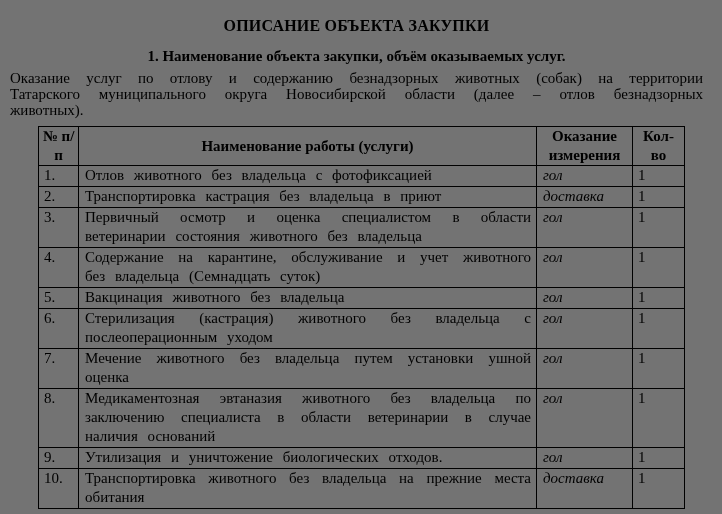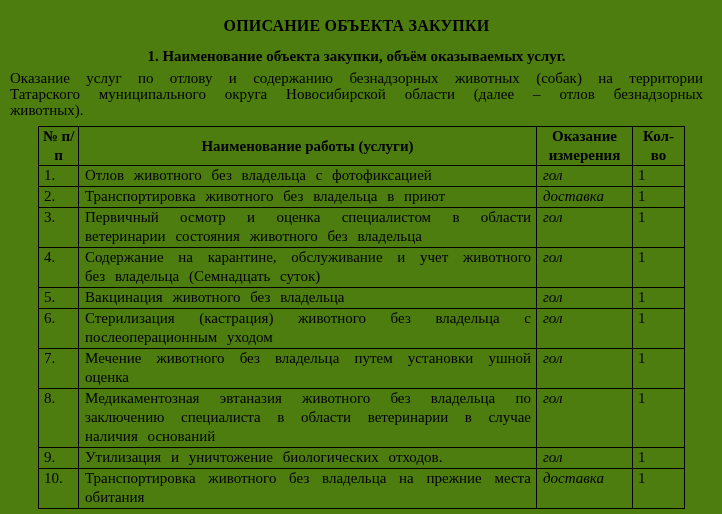--- a/index.html
+++ b/index.html
@@ -12,21 +12,21 @@
     height: 514px;
     overflow: hidden;
     color: #000000;
     font-family: "Liberation Serif", serif;
   }
   .page {
     box-sizing: border-box;
     width: 722px;
     height: 514px;
     padding: 16px 19px 8px 10px;
-    background: #4d7c0f;
+    background: #737373;
   }
   .doc-title {
     margin: 0 0 10px 0;
     font-size: 16px;
     line-height: 20px;
     font-weight: bold;
     text-align: center;
     letter-spacing: 0.2px;
   }
   .section-heading {
@@ -106,21 +106,21 @@
     </thead>
     <tbody id="rows-body">
         <tr>
     <td class="c-num">1.</td>
     <td class="c-name">Отлов животного без владельца с фотофиксацией</td>
     <td class="c-unit">гол</td>
     <td class="c-qty">1</td>
   </tr>
         <tr>
     <td class="c-num">2.</td>
-    <td class="c-name">Транспортировка животного без владельца в приют</td>
+    <td class="c-name">Транспортировка кастрация без владельца в приют</td>
     <td class="c-unit">доставка</td>
     <td class="c-qty">1</td>
   </tr>
         <tr>
     <td class="c-num">3.</td>
     <td class="c-name">Первичный осмотр и оценка специалистом в области ветеринарии состояния животного без владельца</td>
     <td class="c-unit">гол</td>
     <td class="c-qty">1</td>
   </tr>
         <tr>

